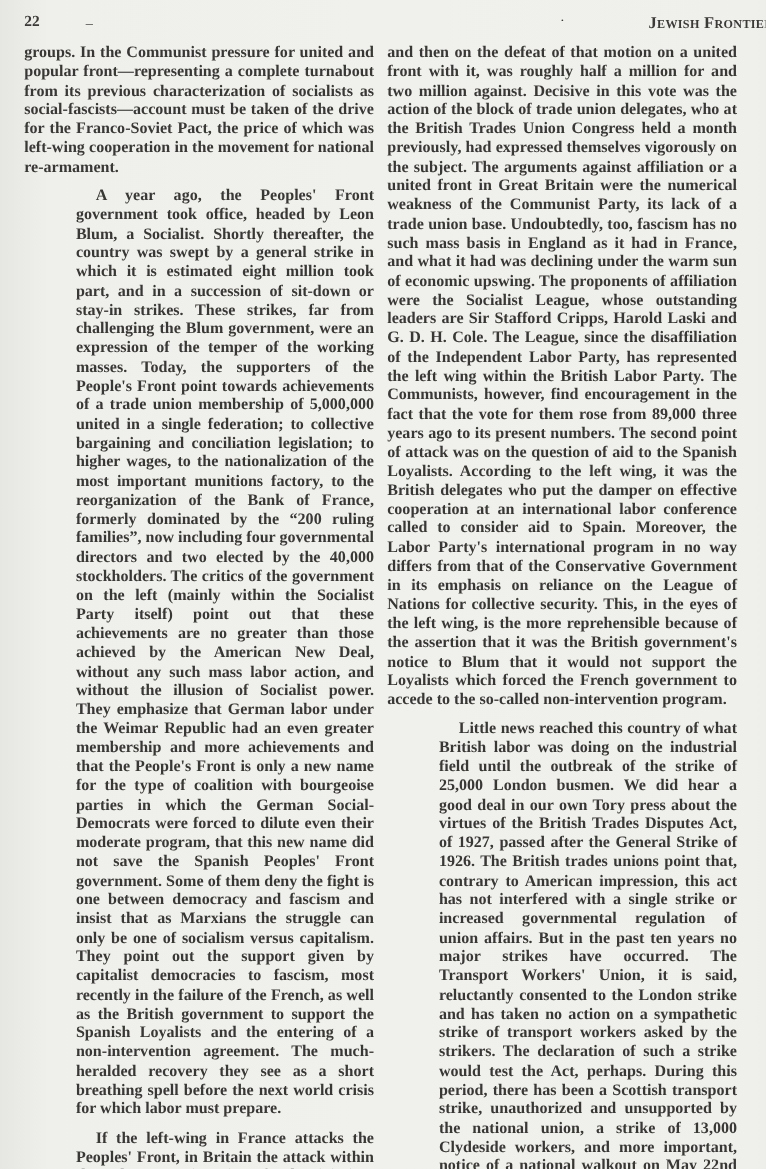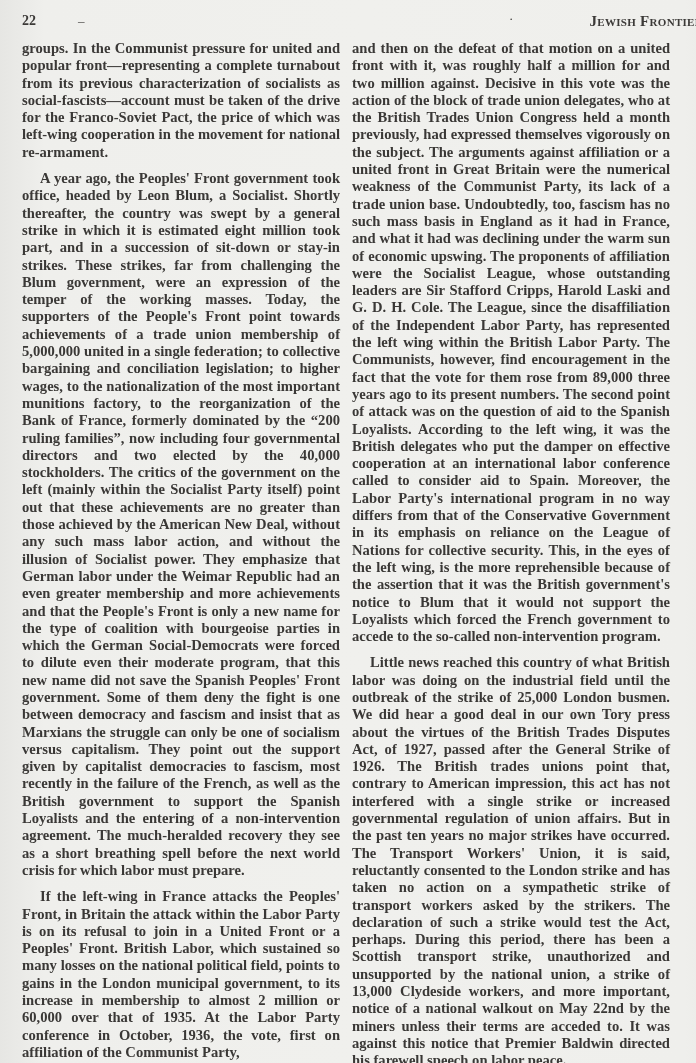--- a/index.html
+++ b/index.html
@@ -74,20 +74,21 @@
     .column p {
       margin: 0;
       text-indent: 0;
       font-weight: bold;
     }
     .column p.indent {
       text-indent: 18px;
     }
     .column p.spaced {
       margin-top: 9px;
+      margin-left: 47px;
     }
   </style>
 </head>
 <body>
 
 <div class="page">
 
   <div class="running-head">
     <span class="page-number">22</span>
     <span class="dash">–</span>

